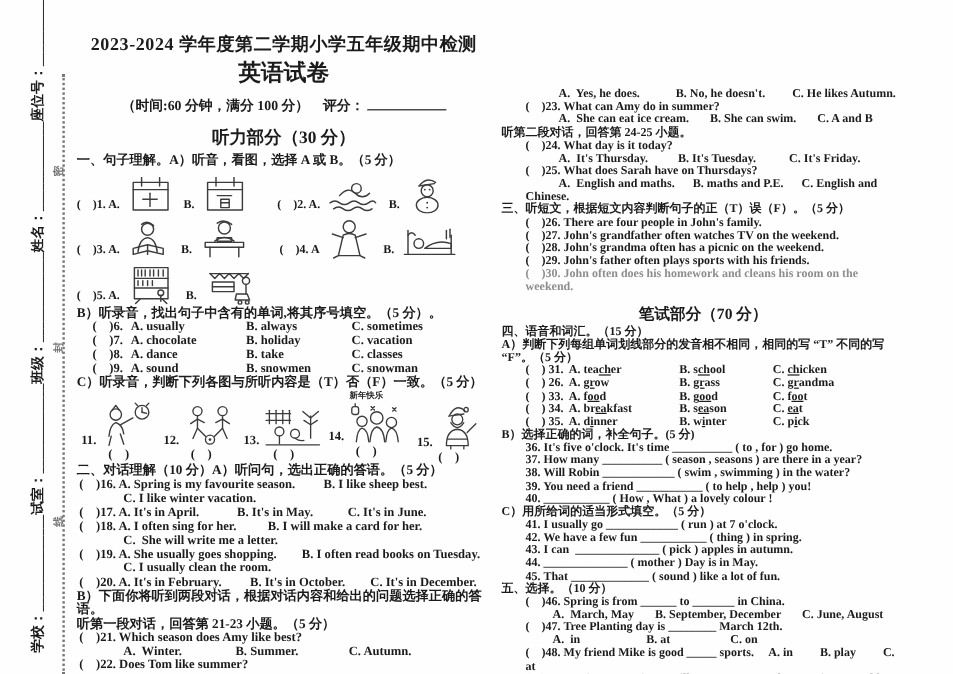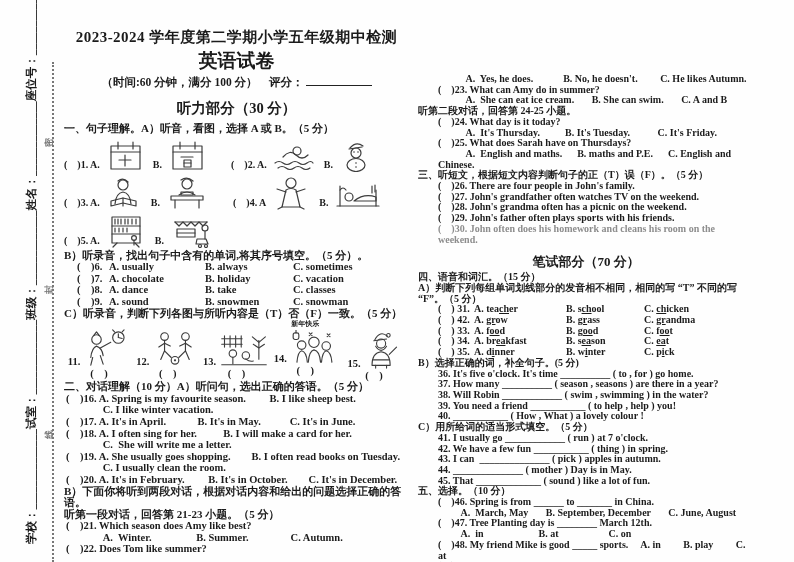--- a/index.html
+++ b/index.html
@@ -12,21 +12,21 @@
     box-sizing:border-box;padding:0 58px 0 18px;
     font-size:11.5px;font-weight:700;white-space:pre;}
   .seal-line{position:absolute;left:52px;top:62px;bottom:0;width:0;border-left:2px dotted #777;}
   .seal-char{position:absolute;left:45px;font-size:9px;color:#777;transform:rotate(-90deg);font-weight:700;}
   
   .col{position:absolute;}
   .col-left{left:64px;top:28px;width:345px;}
   .col-right{left:418px;top:74px;width:336px;}
   .title{font-size:15px;font-weight:700;text-align:center;letter-spacing:.5px;}
   .subtitle{font-size:19px;font-weight:700;text-align:center;margin-top:1px;}
-  .meta{font-size:11.5px;font-weight:700;text-align:center;margin-top:0;white-space:pre;}
+  .meta{font-size:11.5px;font-weight:700;text-align:center;margin-top:6px;white-space:pre;}
   .score-line{display:inline-block;width:66px;height:11px;border-bottom:1.3px solid #222;margin-left:2px;}
   .part-title{font-size:14.5px;font-weight:700;text-align:center;margin:9px 0 5px;}
   .ln{font-size:10.5px;line-height:11.6px;font-weight:700;white-space:pre-wrap;}
   .h{font-size:11px;}
   .col-right .ln{font-size:10px;line-height:10.7px;}
   .ind{padding-left:20px;}
   .q2{padding-left:2px;}
   .faded{color:#8d8d8d;}
   .part2-title{font-size:13px;font-weight:700;text-align:center;margin:8px 0 1px;}
   
@@ -321,21 +321,21 @@
     <div class="ln ind">(    )27. John's grandfather often watches TV on the weekend.</div>
     <div class="ln ind">(    )28. John's grandma often has a picnic on the weekend.</div>
     <div class="ln ind">(    )29. John's father often plays sports with his friends.</div>
     <div class="ln ind faded">(    )30. John often does his homework and cleans his room on the weekend.</div>
 
     <div class="part2-title">笔试部分（70 分）</div>
     <div class="ln h">四、语音和词汇。（15 分）</div>
     <div class="ln">A）判断下列每组单词划线部分的发音相不相同，相同的写 “T” 不同的写 “F”。（5 分）</div>
 
     <div class="ln pgrid"><span>(    ) 31.</span><span><span>A. tea</span><span class="u">ch</span><span>er</span></span><span><span>B. s</span><span class="u">ch</span><span>ool</span></span><span><span>C. </span><span class="u">ch</span><span>icken</span></span></div>
-    <div class="ln pgrid"><span>(    ) 42.</span><span><span>A. </span><span class="u">gr</span><span>ow</span></span><span><span>B. </span><span class="u">gr</span><span>ass</span></span><span><span>C. </span><span class="u">gr</span><span>andma</span></span></div>
+    <div class="ln pgrid"><span>(    ) 26.</span><span><span>A. </span><span class="u">gr</span><span>ow</span></span><span><span>B. </span><span class="u">gr</span><span>ass</span></span><span><span>C. </span><span class="u">gr</span><span>andma</span></span></div>
     <div class="ln pgrid"><span>(    ) 33.</span><span><span>A. f</span><span class="u">oo</span><span>d</span></span><span><span>B. g</span><span class="u">oo</span><span>d</span></span><span><span>C. f</span><span class="u">oo</span><span>t</span></span></div>
     <div class="ln pgrid"><span>(    ) 34.</span><span><span>A. br</span><span class="u">ea</span><span>kfast</span></span><span><span>B. s</span><span class="u">ea</span><span>son</span></span><span><span>C. </span><span class="u">ea</span><span>t</span></span></div>
     <div class="ln pgrid"><span>(    ) 35.</span><span><span>A. d</span><span class="u">i</span><span>nner</span></span><span><span>B. w</span><span class="u">i</span><span>nter</span></span><span><span>C. p</span><span class="u">i</span><span>ck</span></span></div>
 
     <div class="ln h">B）选择正确的词，补全句子。(5 分)</div>
     <div class="ln ind">36. It's five o'clock. It's time __________ ( to , for ) go home.</div>
     <div class="ln ind">37. How many __________ ( season , seasons ) are there in a year?</div>
     <div class="ln ind">38. Will Robin ____________ ( swim , swimming ) in the water?</div>
     <div class="ln ind">39. You need a friend ___________ ( to help , help ) you!</div>
     <div class="ln ind">40. ___________ ( How , What ) a lovely colour !</div>

